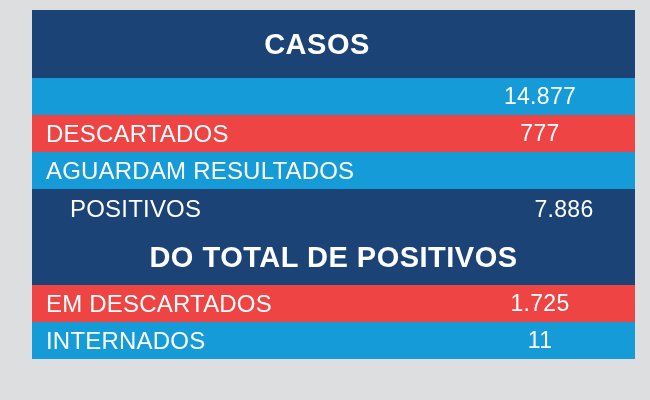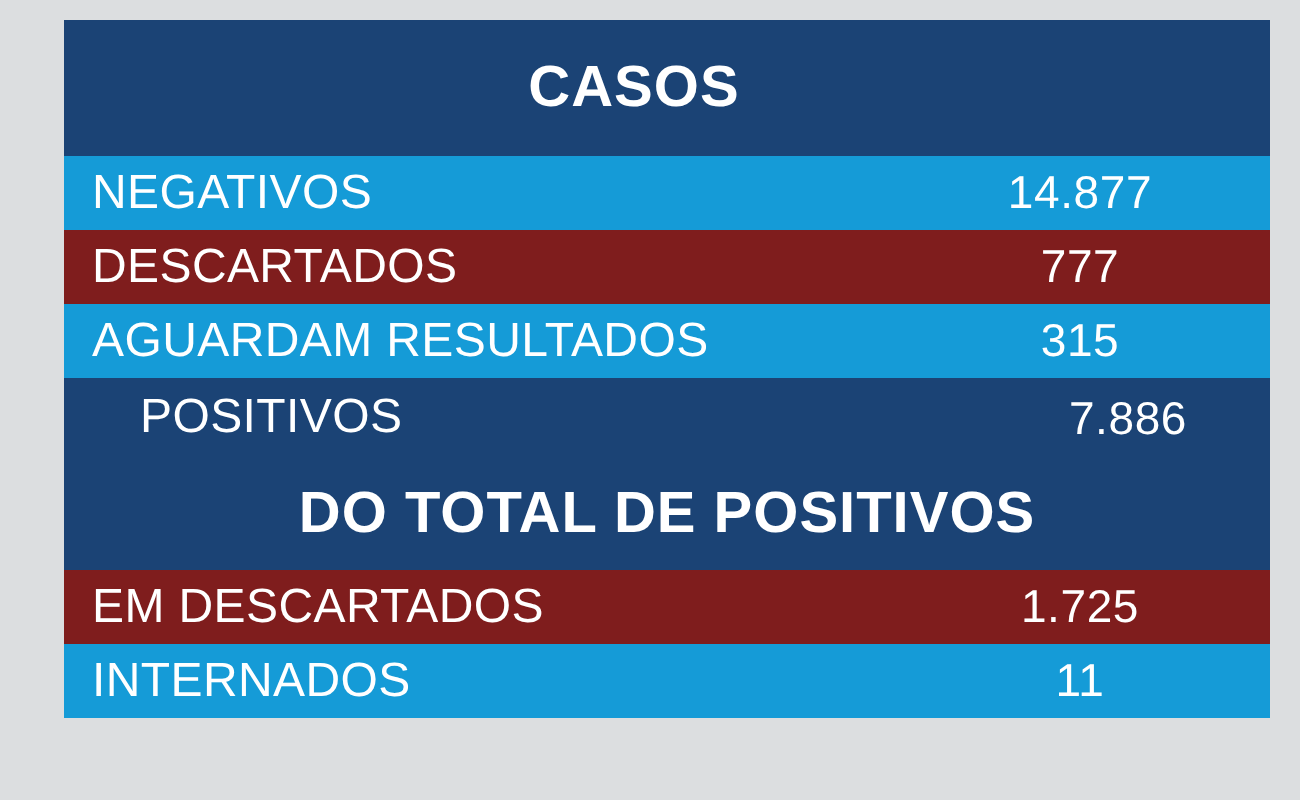--- a/index.html
+++ b/index.html
@@ -50,21 +50,21 @@
   .row {
     height: 37px;
     display: flex;
     align-items: center;
     position: relative;
     box-sizing: border-box;
   }
   .row.tall {
     height: 40px;
   }
-  .row.dark { background: #7f1d1d; }
+  .row.dark { background: #ef4444; }
   .row.light { background: #159bd7; }
 
   .row-label {
     color: #ffffff;
     font-size: 24px;
     font-weight: 300;
     letter-spacing: 0.2px;
     padding-left: 14px;
     white-space: nowrap;
   }
@@ -98,32 +98,30 @@
 </head>
 <body>
 
 <div id="board">
 
   <div class="title-band">
     <div class="section-title">CASOS</div>
   </div>
 
   <div class="row light">
-    <span class="row-label">NEGATIVOS</span>
     <span class="row-value">14.877</span>
   </div>
 
   <div class="row dark">
     <span class="row-label">DESCARTADOS</span>
     <span class="row-value">777</span>
   </div>
 
   <div class="row light">
     <span class="row-label">AGUARDAM RESULTADOS</span>
-    <span class="row-value">315</span>
   </div>
 
   <div class="mid-block">
     <div class="row dark tall">
       <span class="row-label">POSITIVOS</span>
       <span class="row-value">7.886</span>
     </div>
     <div class="subheader-band">
       <div class="section-title">DO TOTAL DE POSITIVOS</div>
     </div>

